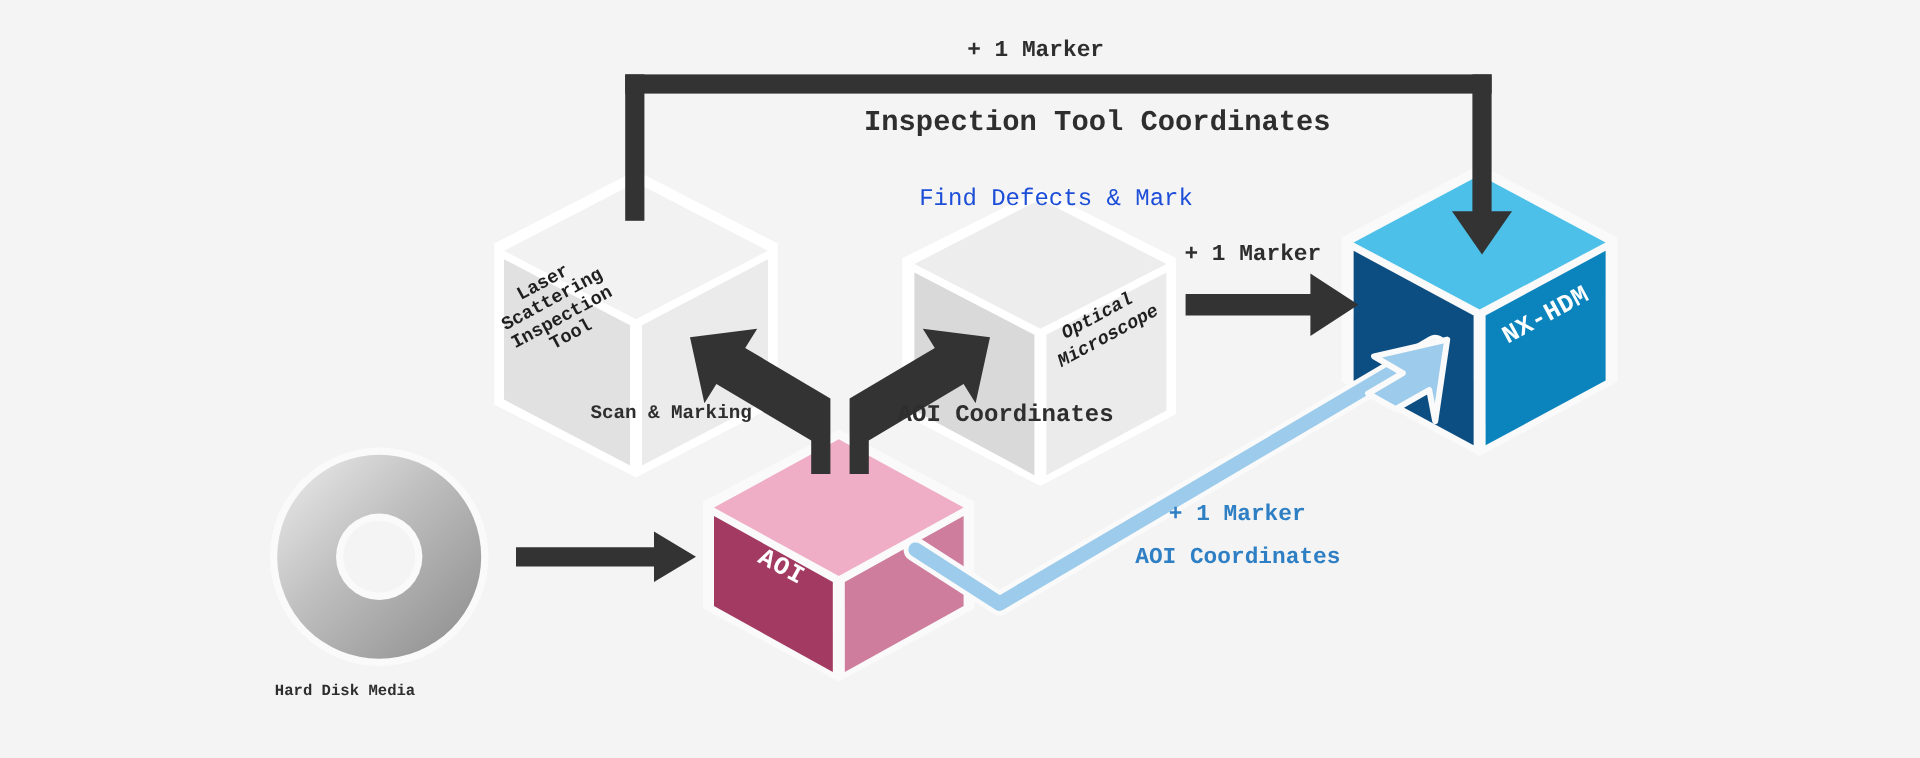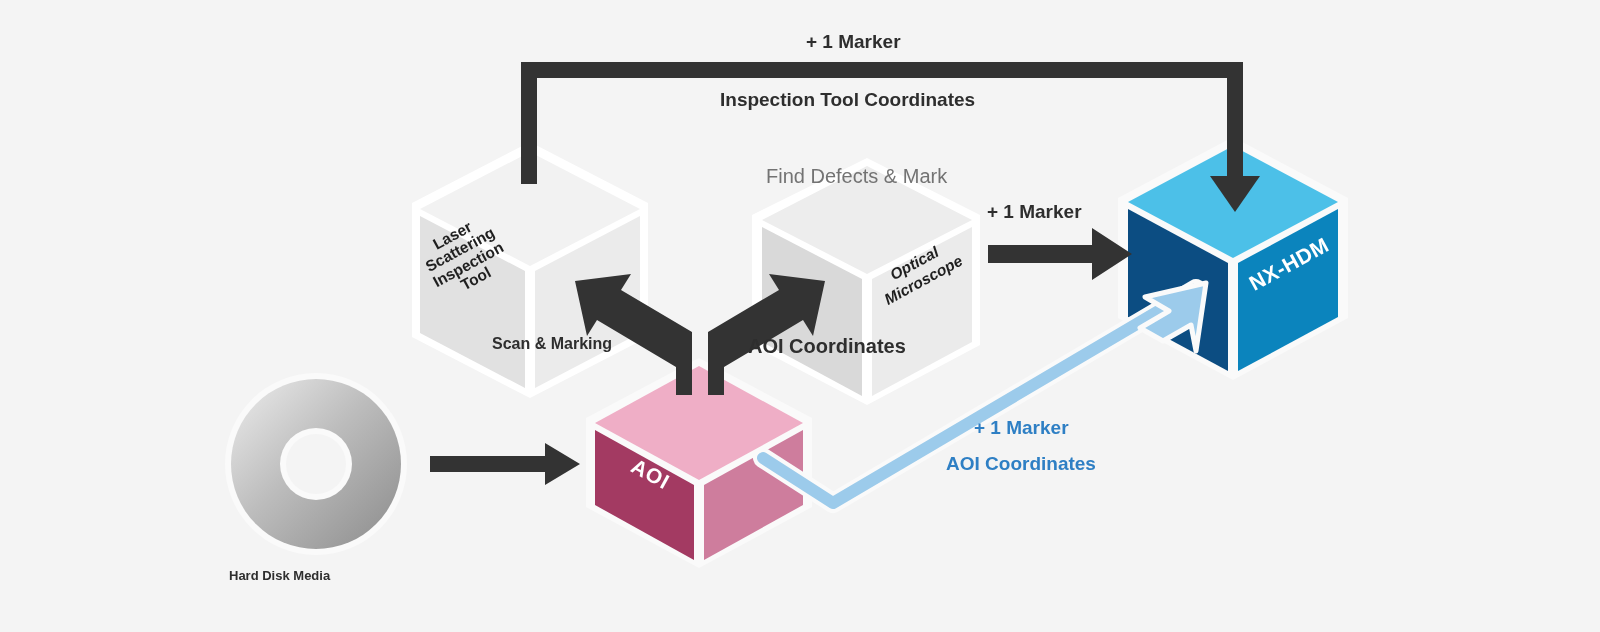--- a/index.html
+++ b/index.html
@@ -2,21 +2,21 @@
 <html><head>
 <meta charset="utf-8">
 <style>
   html,body{margin:0;padding:0;}
   body{
     width:1600px;height:632px;
     background:#f4f4f4;
     font-family:"Liberation Sans", sans-serif;
     overflow:hidden;
   }
-  #stage{position:relative;width:1364px;height:632px;}
+  #stage{position:relative;width:1364px;height:632px;font-family:Liberation Mono, monospace;}
   #stage svg{position:absolute;left:0;top:0;}
   .lbl{position:absolute;white-space:nowrap;color:#2e2e2e;}
   .bold{font-weight:bold;}
   .blue{color:#2e7fc4;font-weight:bold;}
   .reg{font-weight:normal;}
 </style>
 </head>
 <body>
 
 <div id="stage">
@@ -101,34 +101,34 @@
 
       <path d="M763,458 L833,503 L1196,289" fill="none" stroke="#fafafa" stroke-width="20" stroke-linecap="round" stroke-linejoin="round"></path>
 
       <path d="M763,458 L833,503 L1196,289" fill="none" stroke="#9ccbeb" stroke-width="12" stroke-linecap="round" stroke-linejoin="round"></path>
 
       <path d="M1206,283 L1145,297 L1169,311 L1140,328 L1163,341 L1191,325 L1196,351 Z" fill="#9ccbeb" stroke="#fafafa" stroke-width="5" stroke-linejoin="round"></path>
     </g>
   </svg>
 
   <div class="lbl bold" style="left:806px;top:31px;font-size:19px;">+ 1 Marker</div>
-  <div class="lbl bold" style="left:720px;top:89px;font-size:19px;">Inspection Tool Coordinates</div>
+  <div class="lbl bold" style="left:720px;top:89px;font-size:24px;">Inspection Tool Coordinates</div>
 
   <div style="position:absolute;left:425px;top:222px;width:100px;height:110px;
               transform:rotate(-28.5deg) skewY(0deg);transform-origin:50% 50%;
               text-align:center;font-size:15.5px;font-weight:bold;color:#1f1f1f;line-height:1.06;">
     <div>Laser</div>
     <div>Scattering</div>
     <div>Inspection</div>
     <div>Tool</div>
   </div>
 
   <div class="lbl bold" style="left:492px;top:335px;font-size:16px;">Scan &amp; Marking</div>
 
-  <div class="lbl reg" style="left:766px;top:165px;font-size:20px;color:#737373;">Find Defects &amp; Mark</div>
+  <div class="lbl reg" style="left:766px;top:155px;font-size:20px;color:#1d4ed8;">Find Defects &amp; Mark</div>
 
   <div style="position:absolute;left:872px;top:252px;width:105px;height:60px;
               transform:rotate(-28.5deg);transform-origin:50% 50%;
               text-align:center;font-size:15.5px;font-weight:bold;font-style:italic;color:#1f1f1f;line-height:1.2;">
     <div>Optical</div>
     <div>Microscope</div>
   </div>
 
   <div class="lbl bold" style="left:748px;top:335px;font-size:20px;">AOI Coordinates</div>
 

